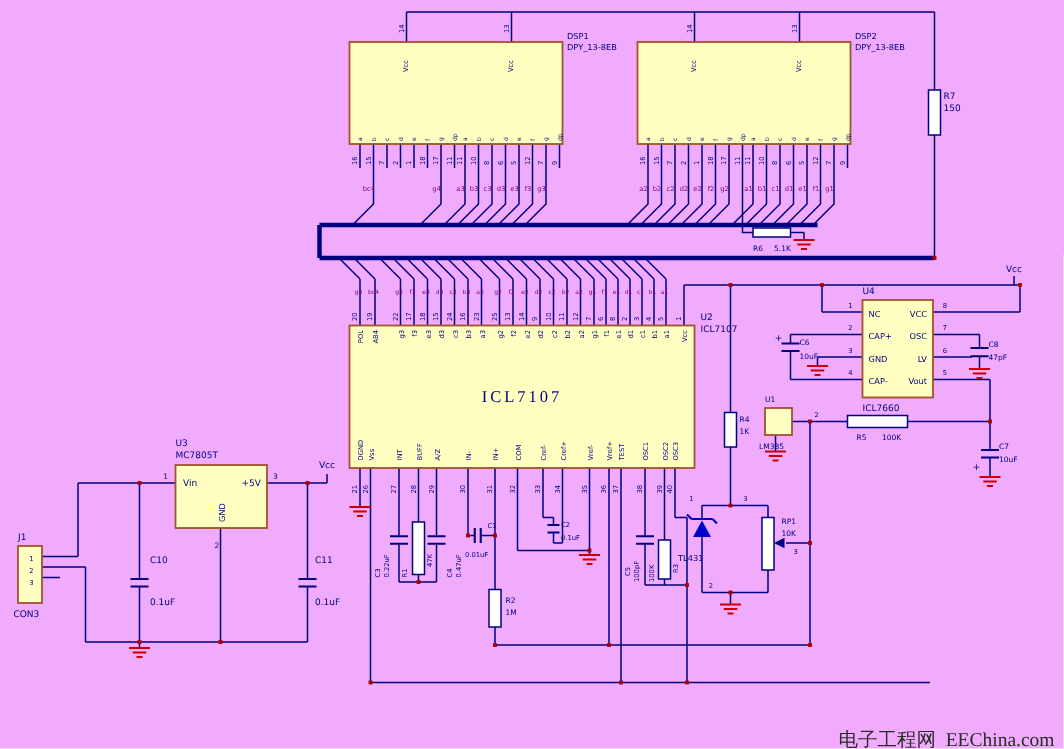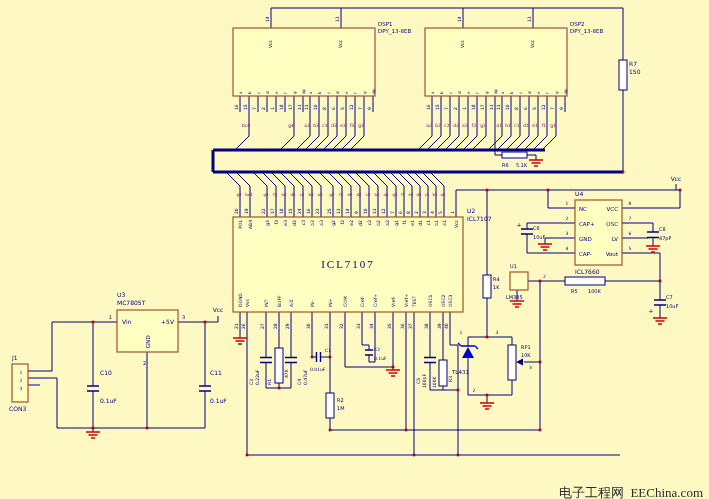--- a/index.html
+++ b/index.html
@@ -1,16 +1,16 @@
 <!DOCTYPE html>
 <html><head>
 <meta charset="utf-8">
 <style>
   html,body{margin:0;padding:0;background:#ffffff;}
-  #stage{position:relative;width:709px;height:499px;background:#fef9c3;overflow:hidden;
+  #stage{position:relative;width:709px;height:499px;background:#f0abfc;overflow:hidden;
          font-family:"DejaVu Sans",sans-serif;}
   svg{display:block;}
   svg text{font-family:"DejaVu Sans",sans-serif;fill:#000080;}
   .w{stroke:#000080;stroke-width:1;fill:none;}
   .bus{stroke:#000080;stroke-width:3;fill:none;}
   .comp{fill:#ffffc2;stroke:#a0522d;stroke-width:1.2;}
   .res{fill:#ffffff;stroke:#000080;stroke-width:1;}
   .cap{stroke:#000080;stroke-width:1.4;fill:none;}
   .gnd{stroke:#cc0000;stroke-width:1.3;fill:none;}
   .jn{fill:#b00000;}

